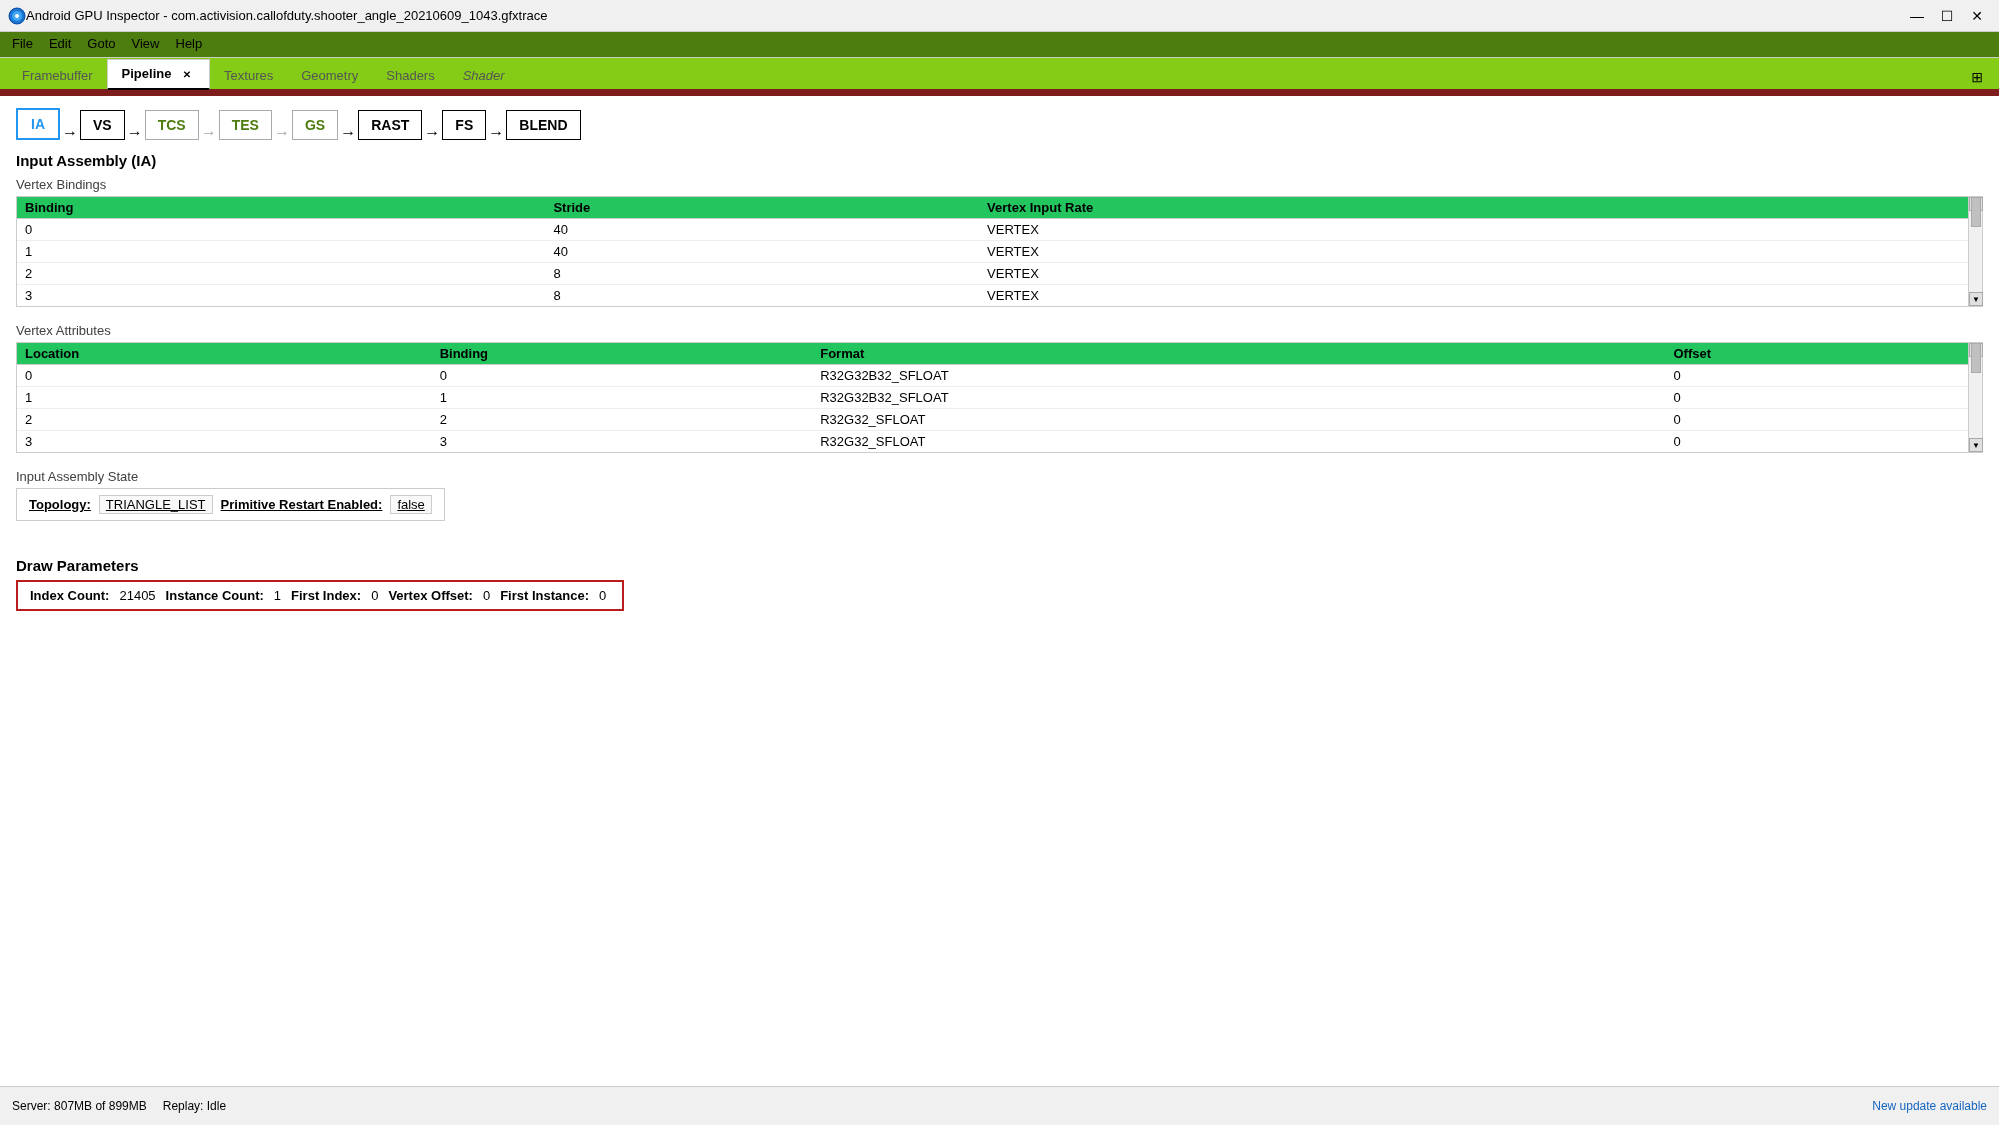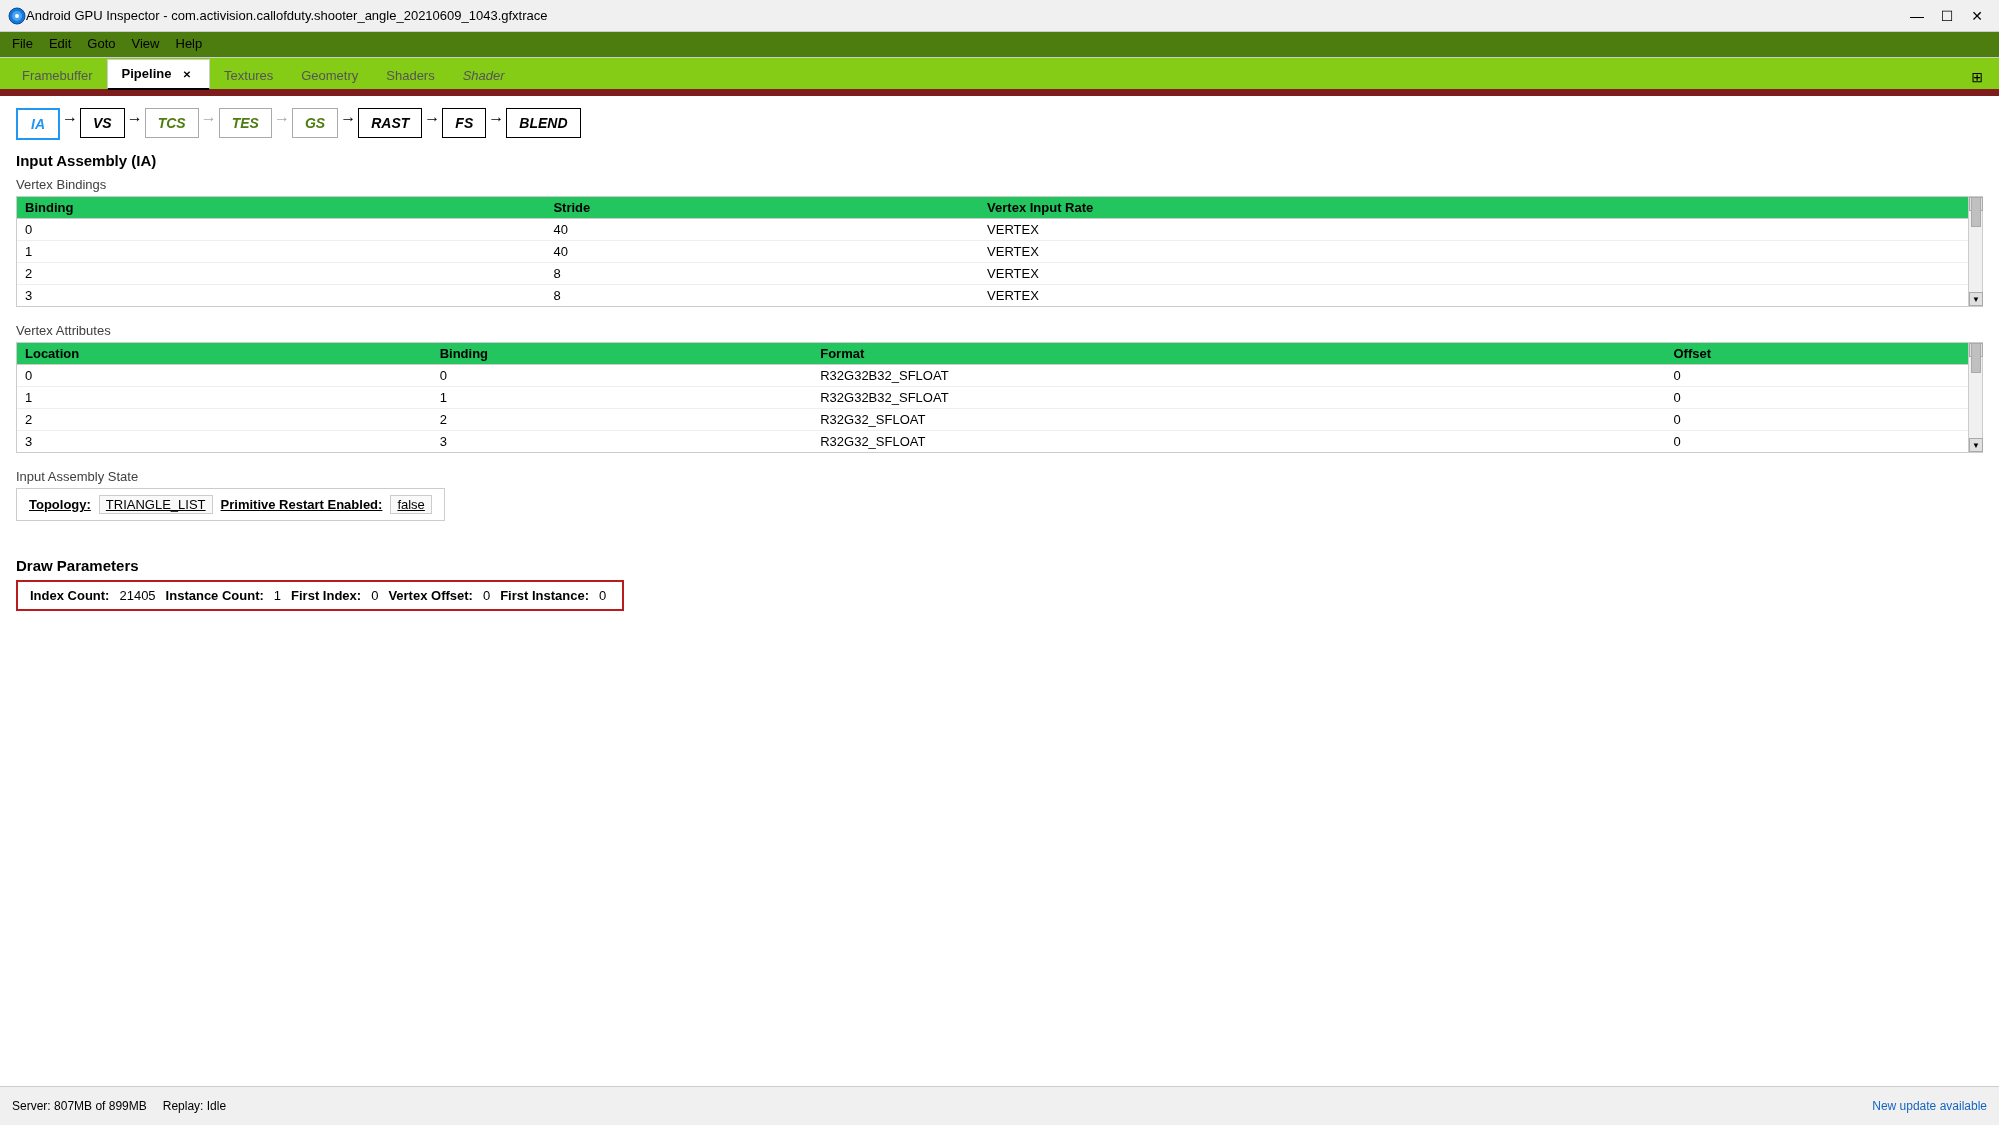--- a/index.html
+++ b/index.html
@@ -84,25 +84,24 @@
     .main-content {
       background: #fff;
       padding: 12px 16px;
       height: calc(100vh - 32px - 26px - 38px - 28px);
       overflow-y: auto;
     }
     
     
     .pipeline-stages {
       display: flex;
-      align-items: flex-start;
+      align-items: flex-end;
       margin-bottom: 8px;
       flex-wrap: wrap;
       gap: 0;
-      font-style: italic;
     }
     .stage {
       border: 1.5px solid #000;
       padding: 6px 12px;
       font-size: 14px;
       font-weight: 600;
       background: #fff;
       min-width: 44px;
       text-align: center;
     }

